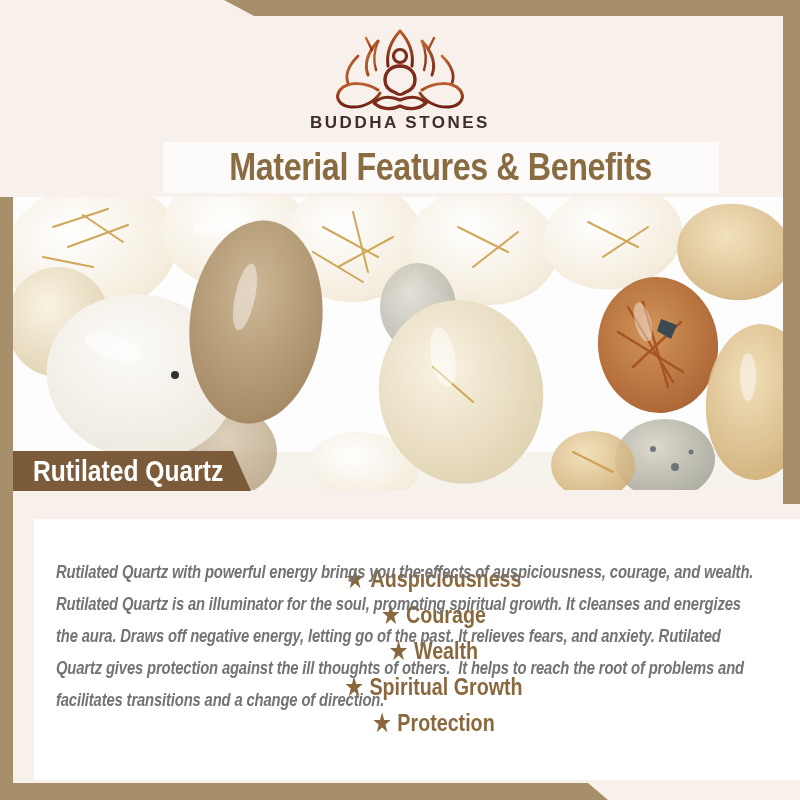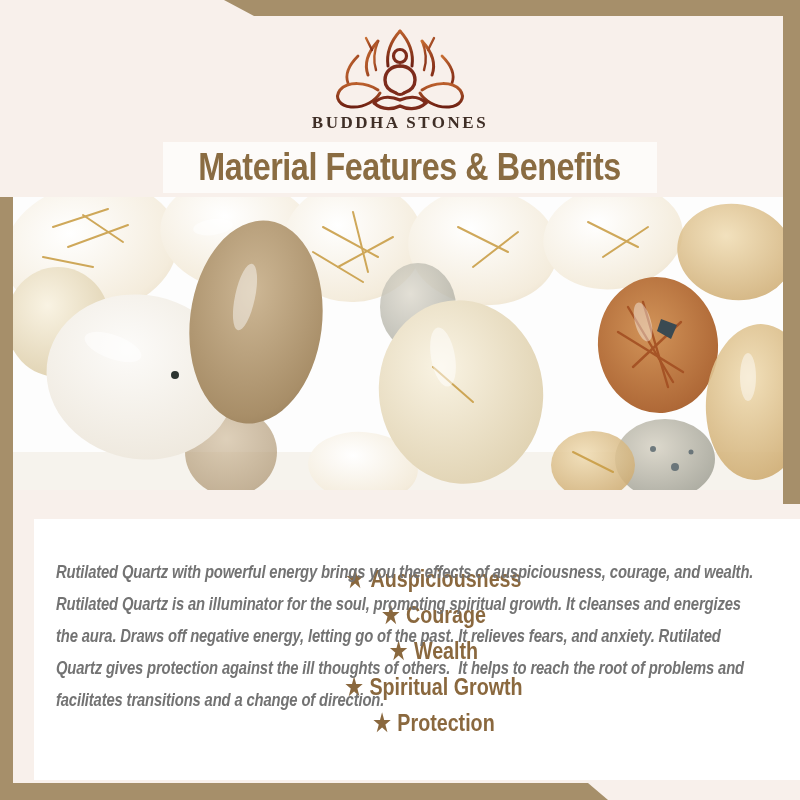--- a/index.html
+++ b/index.html
@@ -10,24 +10,24 @@
   
   .band-top{position:absolute;left:0;top:0;width:800px;height:16px;background:#a68f6a;
     clip-path:polygon(224px 0,800px 0,800px 16px,254px 16px);}
   .strip-right{position:absolute;left:783px;top:0;width:17px;height:504px;background:#a68f6a;}
   .strip-left{position:absolute;left:0;top:197px;width:13px;height:603px;background:#a68f6a;}
   .band-bottom{position:absolute;left:0;top:783px;width:800px;height:17px;background:#a68f6a;
     clip-path:polygon(0 0,588px 0,608px 17px,0 17px);}
   
   .logo{position:absolute;left:320px;top:26px;width:160px;height:88px;}
   .brand{position:absolute;left:0;top:113px;width:800px;text-align:center;
-    font-family:Liberation Serif, serif;font-size:17px;letter-spacing:2.5px;
+    font-family:Liberation Sans, sans-serif;font-size:17px;letter-spacing:2.5px;
     color:#3f2e26;font-weight:600;}
   
-  .title-panel{position:absolute;left:163px;top:142px;width:494px;height:51px;
+  .title-panel{position:absolute;left:163px;top:142px;width:556px;height:51px;
     background:#fdfbf9;display:flex;align-items:center;justify-content:center;}
   .title-text{font-size:38px;font-weight:700;color:#8a6c42;white-space:pre;
     transform:scaleX(.85);transform-origin:center;letter-spacing:-.5px;}
   
   .photo{position:absolute;left:13px;top:197px;width:770px;height:293px;background:#fdfdfd;}
   .photo svg{display:block;}
   
   .banner{position:absolute;left:13px;top:451px;width:238px;height:40px;background:#7b5b39;
     clip-path:polygon(0 0,220px 0,238px 40px,0 40px);}
   .banner-text{position:absolute;left:20px;top:0;height:40px;line-height:41px;color:#ffffff;
@@ -190,20 +190,23 @@
         <ellipse cx="100" cy="150" rx="30" ry="12" opacity=".5" transform="rotate(20 100 150)"></ellipse>
         <ellipse cx="232" cy="100" rx="10" ry="34" opacity=".45" transform="rotate(12 232 100)"></ellipse>
         <ellipse cx="430" cy="160" rx="12" ry="30" opacity=".5" transform="rotate(-10 430 160)"></ellipse>
         <ellipse cx="630" cy="125" rx="8" ry="20" opacity=".4" transform="rotate(-15 630 125)"></ellipse>
         <ellipse cx="735" cy="180" rx="8" ry="24" opacity=".45"></ellipse>
         <ellipse cx="200" cy="30" rx="20" ry="8" opacity=".5" transform="rotate(-8 200 30)"></ellipse>
       </g>
     </svg>
   </div>
 
+  <div class="banner">
+    <div class="banner-text">Rutilated Quartz</div>
+  </div>
 
   <div class="text-panel">
     <div class="benefits">
       <span class="benefit-group"><span class="benefit-star">★</span><span>Auspiciousness</span></span>
       <span class="benefit-group"><span class="benefit-star">★</span><span>Courage</span></span>
       <span class="benefit-group"><span class="benefit-star">★</span><span>Wealth</span></span>
       <span class="benefit-group"><span class="benefit-star">★</span><span>Spiritual Growth</span></span>
       <span class="benefit-group"><span class="benefit-star">★</span><span>Protection</span></span>
     </div>
     <div class="body-lines">

